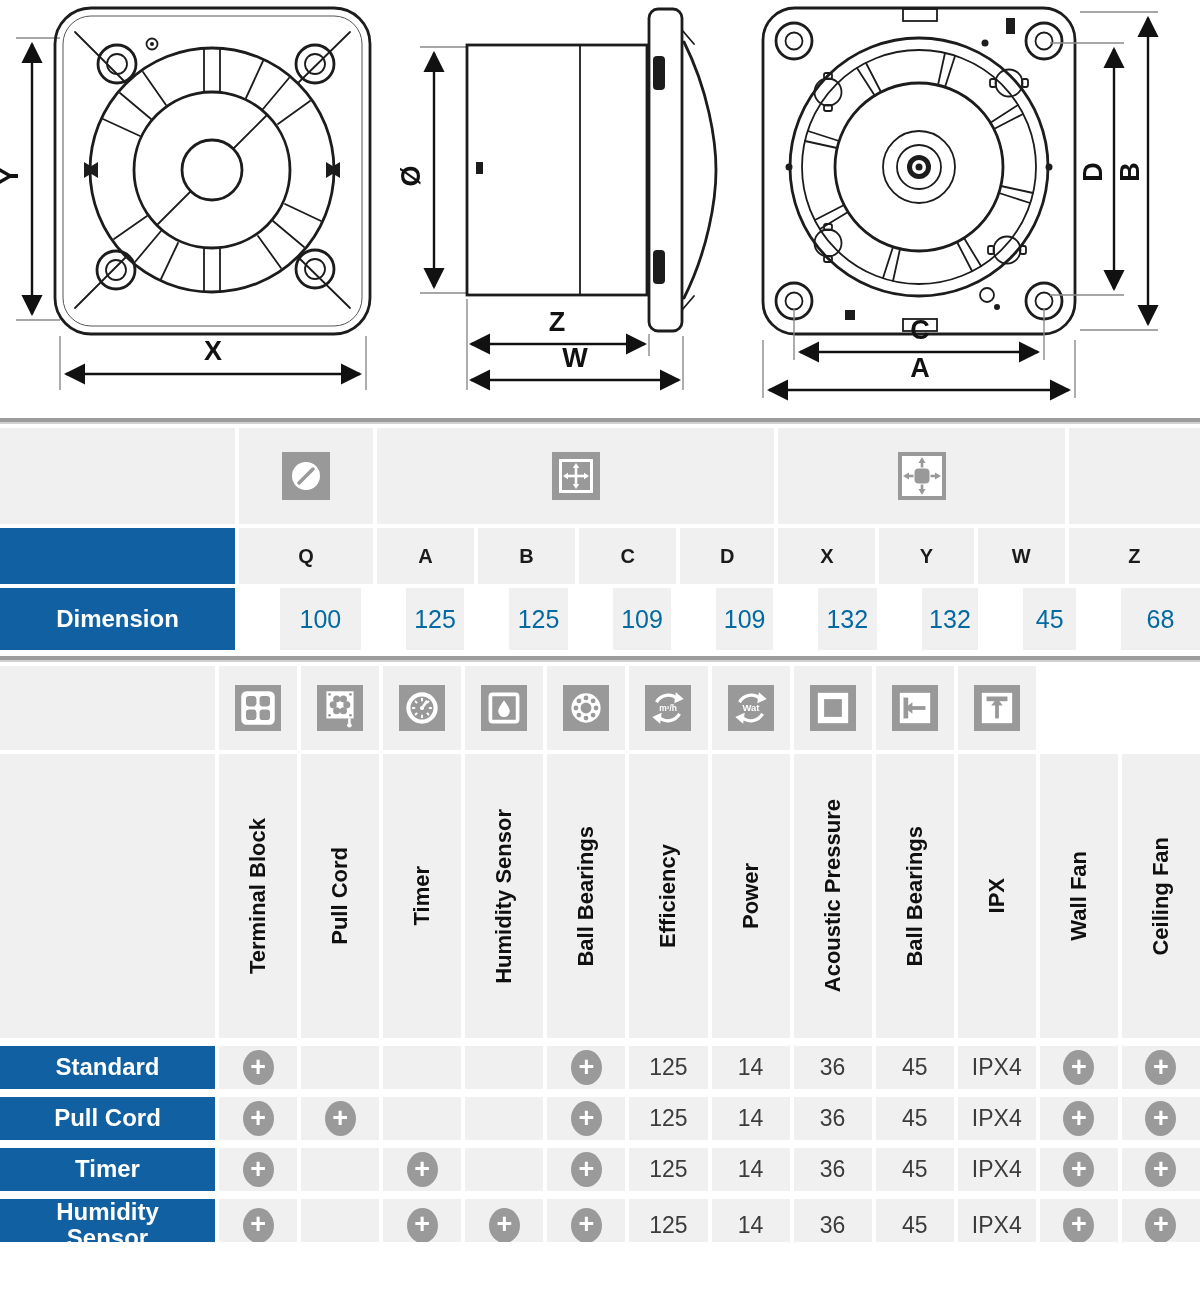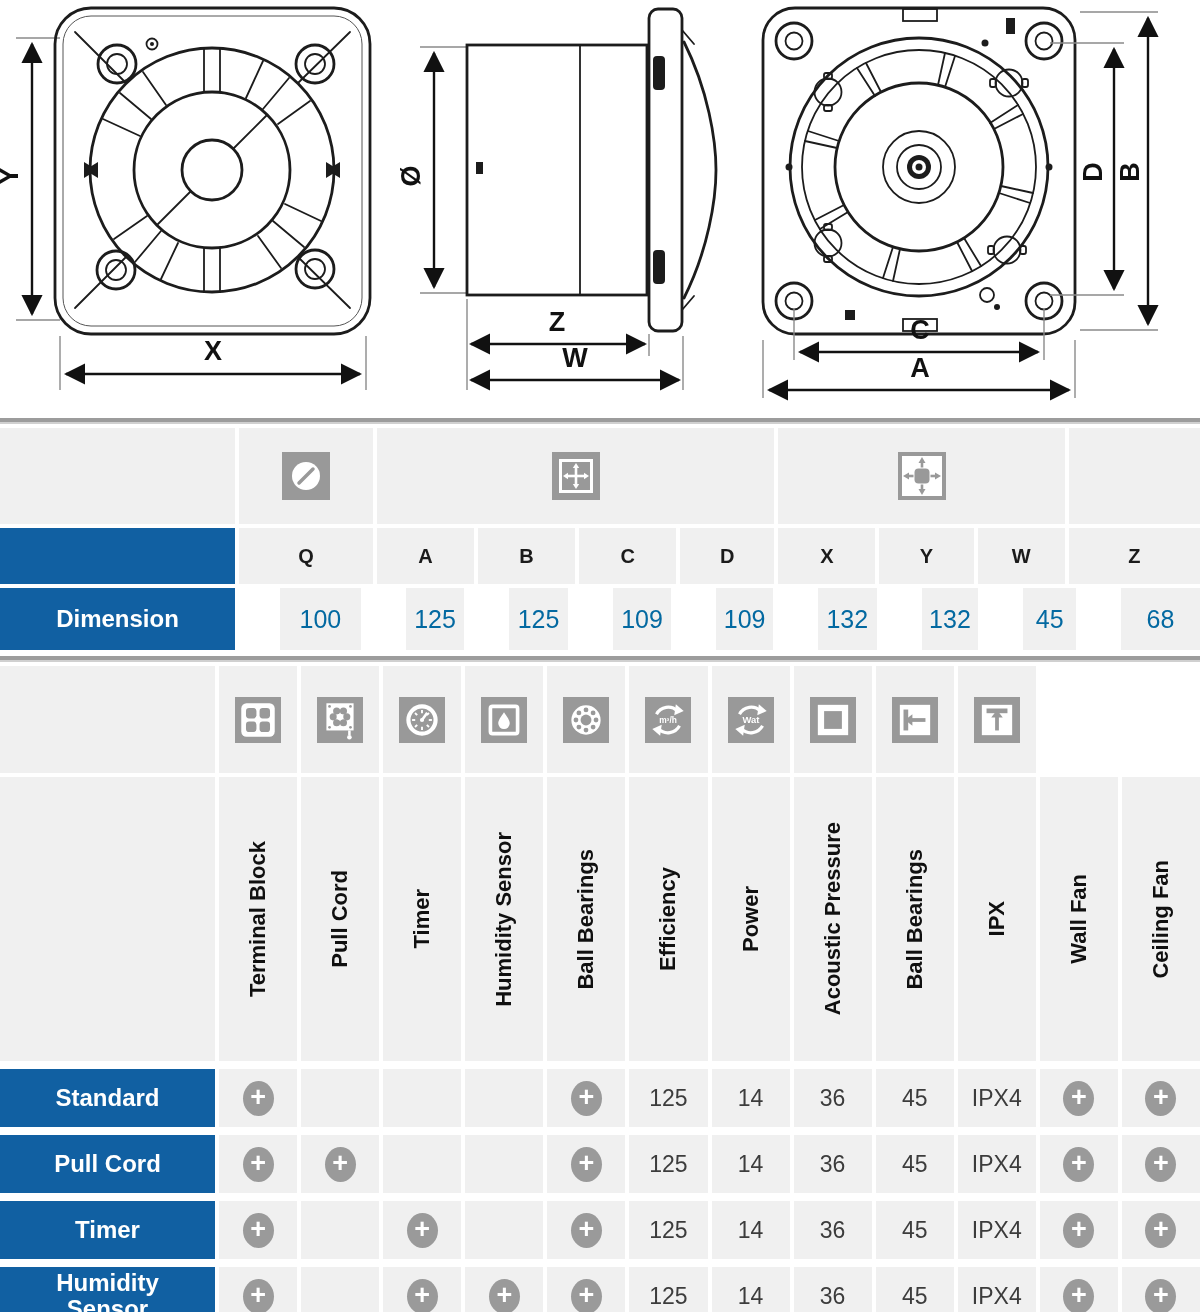--- a/index.html
+++ b/index.html
@@ -27,24 +27,24 @@
   .dim-grid{display:grid;grid-template-columns:235px 1.38fr 1fr 1fr 1fr 0.97fr 1fr 0.97fr 0.9fr 1.35fr;gap:4px;margin-top:4px;}
   .dim-icons{height:96px;}
   .dim-head{height:56px;}
   .dim-head .cell{font-weight:bold;font-size:20px;color:#1b1b1b;}
   .dim-vals{height:62px;gap:45px;}
   .sp4{grid-column:span 4;}
   .sp3{grid-column:span 3;}
 
   
   .feat-grid{display:grid;grid-template-columns:215px repeat(12,1fr);gap:4px;margin-top:4px;}
-  .feat-icons{height:107px;text-align:right;}
+  .feat-icons{height:84px;text-align:right;}
   .feat-head{height:284px;}
   .vlabel{writing-mode:vertical-rl;transform:rotate(180deg);font-weight:bold;font-size:22px;color:#101010;white-space:nowrap;}
-  .frow{height:58px;margin-top:8px;}
+  .frow{height:43px;margin-top:8px;}
   .frow:first-of-type{margin-top:5px;}
   .fcell{background:#f0f0f0;display:flex;align-items:center;justify-content:center;font-size:23px;color:#3c3c3c;}
   .plus-badge{width:31px;height:35px;border-radius:50%;background:#9a9a9a;color:#fff;
     display:flex;align-items:center;justify-content:center;font-size:27px;font-weight:bold;line-height:0;padding-bottom:2px;box-sizing:border-box;}
   .ficon{width:46px;height:46px;display:block;}
   .dicon{width:48px;height:48px;display:block;}
 </style>
 </head>
 <body>
 

